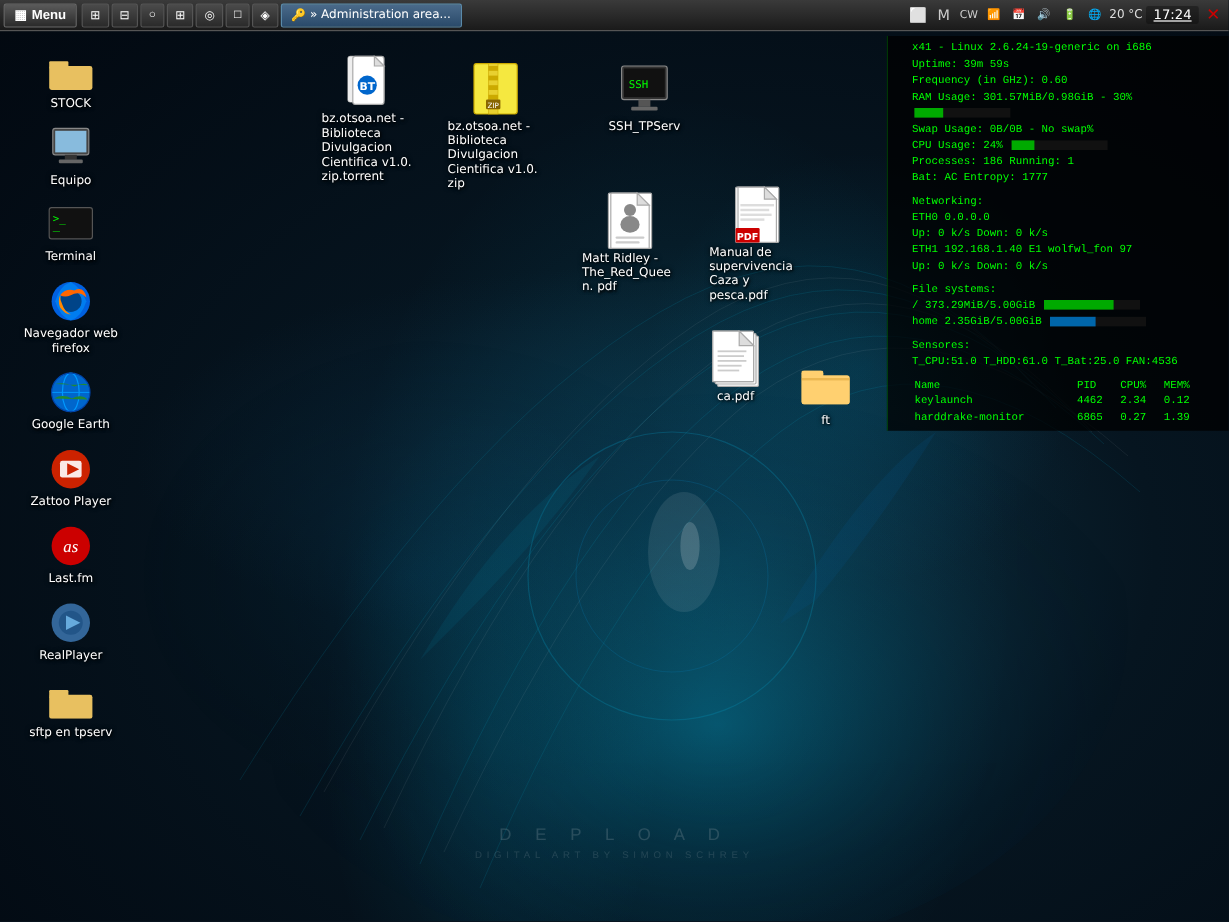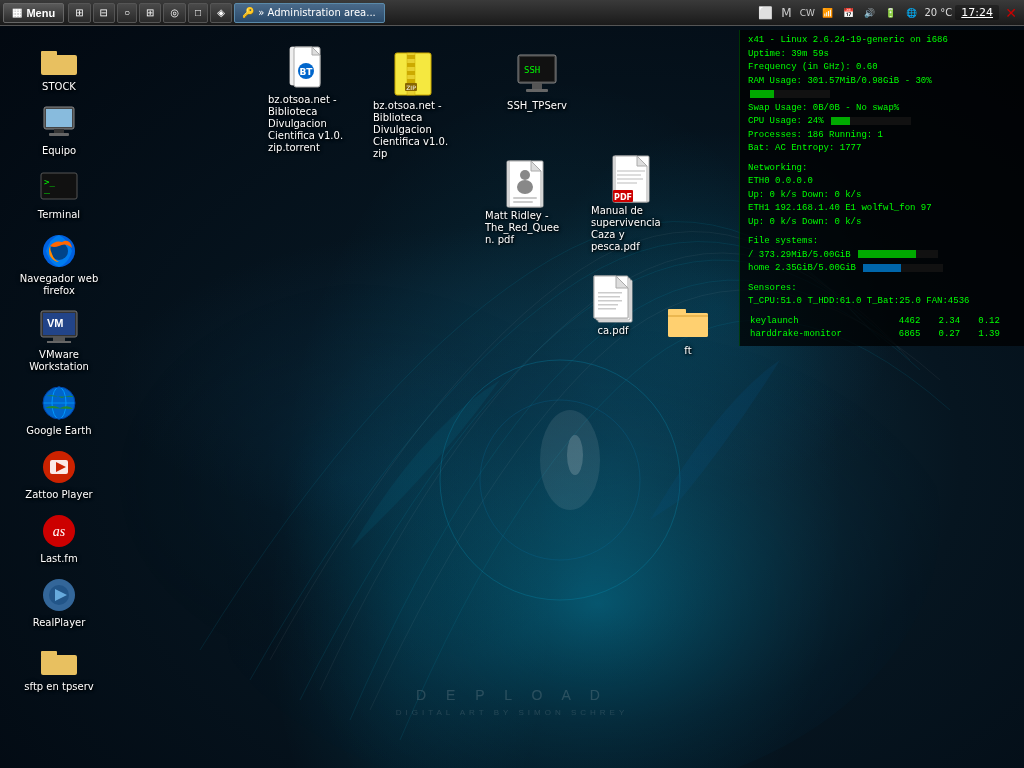--- a/index.html
+++ b/index.html
@@ -207,21 +207,21 @@
     
     #sysmon {
       position: absolute;
       top: 30px;
       right: 0;
       width: 285px;
       background: rgba(0,0,0,0.75);
       color: #00ff00;
       font-family: 'Courier New', monospace;
       font-size: 9px;
-      padding: 4px 8px;
+      padding: 4px 20px;
       line-height: 1.5;
       z-index: 10;
       border-left: 1px solid rgba(0,255,0,0.2);
     }
 
     #sysmon .line { display: block; }
     #sysmon .bar-container { display: inline-block; width: 80px; height: 8px; background: #111; vertical-align: middle; margin: 0 2px; }
     #sysmon .bar-fill { height: 100%; background: #00aa00; display: block; }
     #sysmon .bar-fill-blue { height: 100%; background: #0066aa; display: block; }
     #sysmon .section-gap { height: 6px; }
@@ -356,32 +356,20 @@
         <circle cx="19" cy="19" r="16" fill="#0060df"></circle>
         <path d="M19,3 Q28,8 32,19 Q28,32 19,35 Q10,32 6,19 Q10,6 19,3 Z" fill="#0099ff" opacity="0.5"></path>
         <circle cx="19" cy="19" r="9" fill="#004488"></circle>
         <path d="M10,14 Q15,8 22,10 Q30,6 32,16 Q26,10 19,14 Q14,16 10,14 Z" fill="#ff6600"></path>
         <path d="M10,14 Q8,19 10,24 Q14,30 19,30 Q14,28 12,22 Q10,18 10,14 Z" fill="#ff8800"></path>
       </svg>
     </div>
     <span class="icon-label">Navegador web firefox</span>
   </div>
 
-  <div class="desktop-icon">
-    <div class="icon-img">
-      <svg width="40" height="36" viewBox="0 0 40 36">
-          <rect x="2" y="2" width="36" height="26" rx="2" fill="#333" stroke="#777"></rect>
-          <rect x="4" y="4" width="32" height="22" fill="#224488"></rect>
-          <text x="8" y="18" fill="white" font-size="11" font-family="sans-serif" font-weight="bold">VM</text>
-          <rect x="14" y="28" width="12" height="4" fill="#555"></rect>
-          <rect x="8" y="32" width="24" height="2" fill="#666"></rect>
-        </svg>
-    </div>
-    <span class="icon-label">VMware Workstation</span>
-  </div>
 
   <div class="desktop-icon">
     <div class="icon-img">
       <svg width="38" height="38" viewBox="0 0 38 38">
         <circle cx="19" cy="19" r="16" fill="#0066cc"></circle>
         <ellipse cx="19" cy="19" rx="7" ry="16" fill="none" stroke="#0099ff" stroke-width="1"></ellipse>
         <line x1="3" y1="19" x2="35" y2="19" stroke="#0099ff" stroke-width="0.8"></line>
         <path d="M6,12 Q14,10 22,14 Q30,10 34,13" fill="#228833" stroke="none"></path>
         <path d="M5,24 Q12,20 20,24 Q28,20 33,25" fill="#228833" stroke="none"></path>
         <circle cx="19" cy="19" r="16" fill="none" stroke="#0044aa" stroke-width="1"></circle>
@@ -582,20 +570,26 @@
   <span class="line">
     <span>home 2.35GiB/5.00GiB</span>
     <span class="bar-container"><span class="bar-fill-blue" style="width:47%"></span></span>
   </span>
   <div class="section-gap"></div>
   <span class="line">Sensores:</span>
   <span class="line">T_CPU:51.0 T_HDD:61.0 T_Bat:25.0 FAN:4536</span>
   <div class="section-gap"></div>
   <table>
     <tbody>
+        <tr>
+      <td>Name</td>
+      <td>PID</td>
+      <td>CPU%</td>
+      <td>MEM%</td>
+    </tr>
     <tr>
       <td>keylaunch</td>
       <td>4462</td>
       <td>2.34</td>
       <td>0.12</td>
     </tr>
     <tr>
       <td>harddrake-monitor</td>
       <td>6865</td>
       <td>0.27</td>

